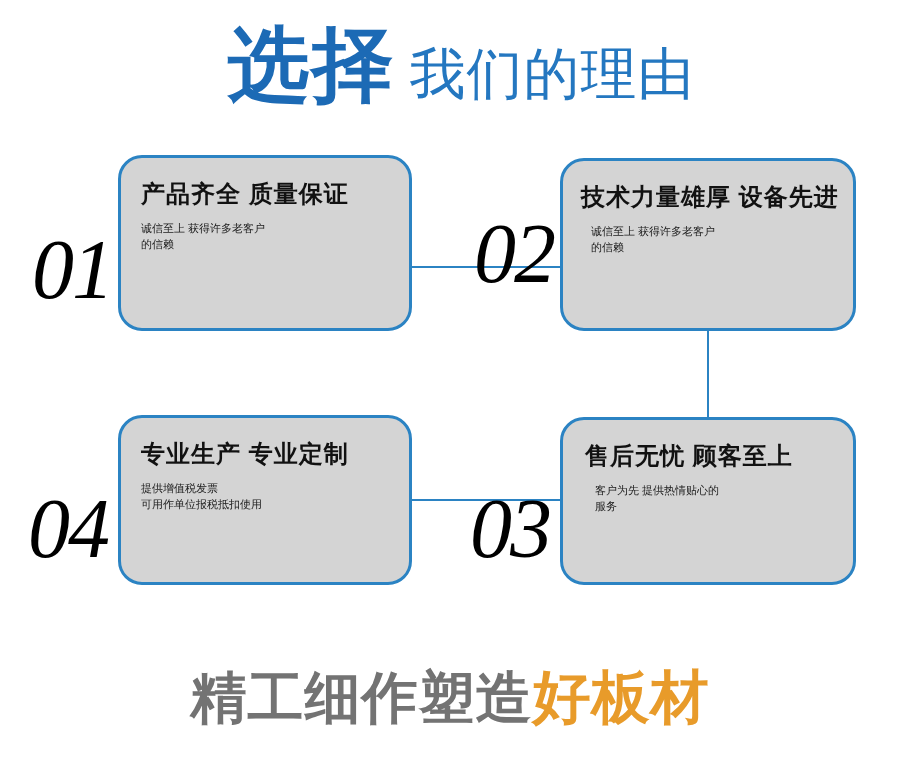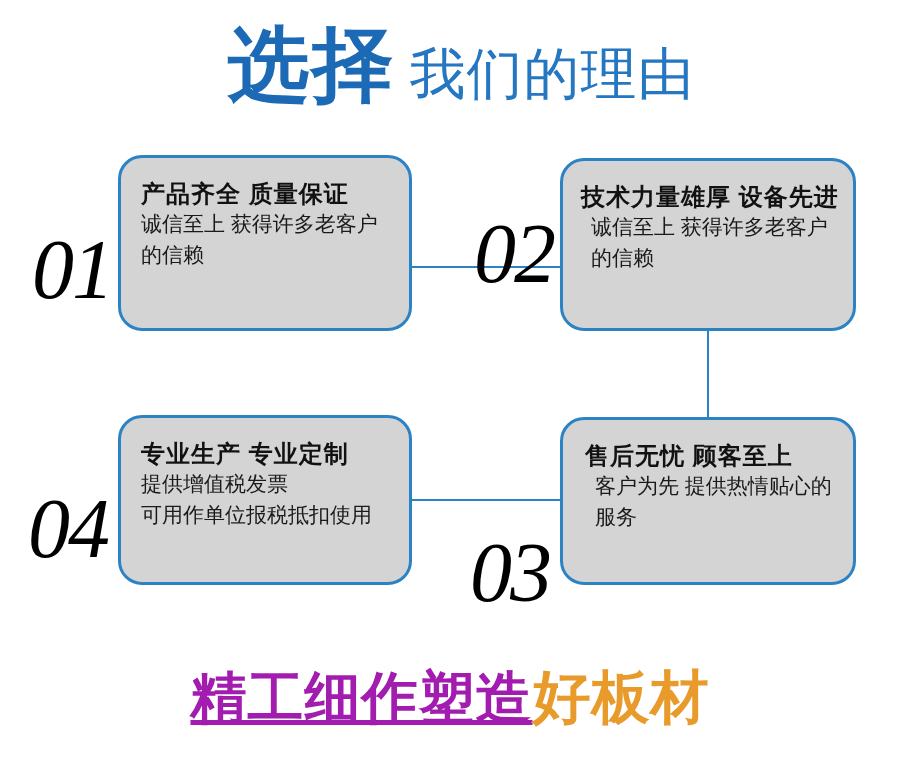--- a/index.html
+++ b/index.html
@@ -70,21 +70,22 @@
   }
   .card-title {
     font-size: 24px;
     font-weight: bold;
     color: #111111;
     letter-spacing: 1px;
     line-height: 1.15;
     white-space: nowrap;
   }
   .card-body {
-    font-size: 21px;
+    margin-top: 12px;
+    font-size: 11px;
     font-weight: normal;
     color: #1a1a1a;
     line-height: 1.5;
     white-space: pre-line;
   }
   .card.c01 .card-inner { padding-left: 20px; }
   .card.c02 .card-inner { }
   .card.c03 .card-inner { padding-left: 22px; }
   .card.c04 .card-inner { padding-left: 20px; }
   .card.c02 .card-body,
@@ -109,23 +110,22 @@
     left: 0;
     top: 668px;
     width: 900px;
     text-align: center;
     white-space: nowrap;
     line-height: 1;
   }
   .footer-dark {
     font-size: 56px;
     font-weight: bold;
-    color: #a21caf;
+    color: #737373;
     letter-spacing: 1px;
-    text-decoration: underline;
   }
   .footer-accent {
     font-size: 58px;
     font-weight: bold;
     color: #e89b2a;
     letter-spacing: 1px;
     margin-top: 40px;
   }
 </style>
 </head>
@@ -168,19 +168,19 @@
   </div>
   <div class="number" style="left:28px; top:487px;">04</div>
 
   <div class="card c03" style="left:560px; top:417px; width:296px; height:168px;">
     <div class="card-inner">
       <div class="card-title">售后无忧 顾客至上</div>
       <div class="card-body">客户为先 提供热情贴心的
 服务</div>
     </div>
   </div>
-  <div class="number" style="left:470px; top:487px;margin-top:44px;">03</div>
+  <div class="number" style="left:470px; top:487px;">03</div>
 
   <div class="footer">
     <span class="footer-dark">精工细作塑造</span><span class="footer-accent">好板材</span>
   </div>
 
 </div>
 
 </body></html>

